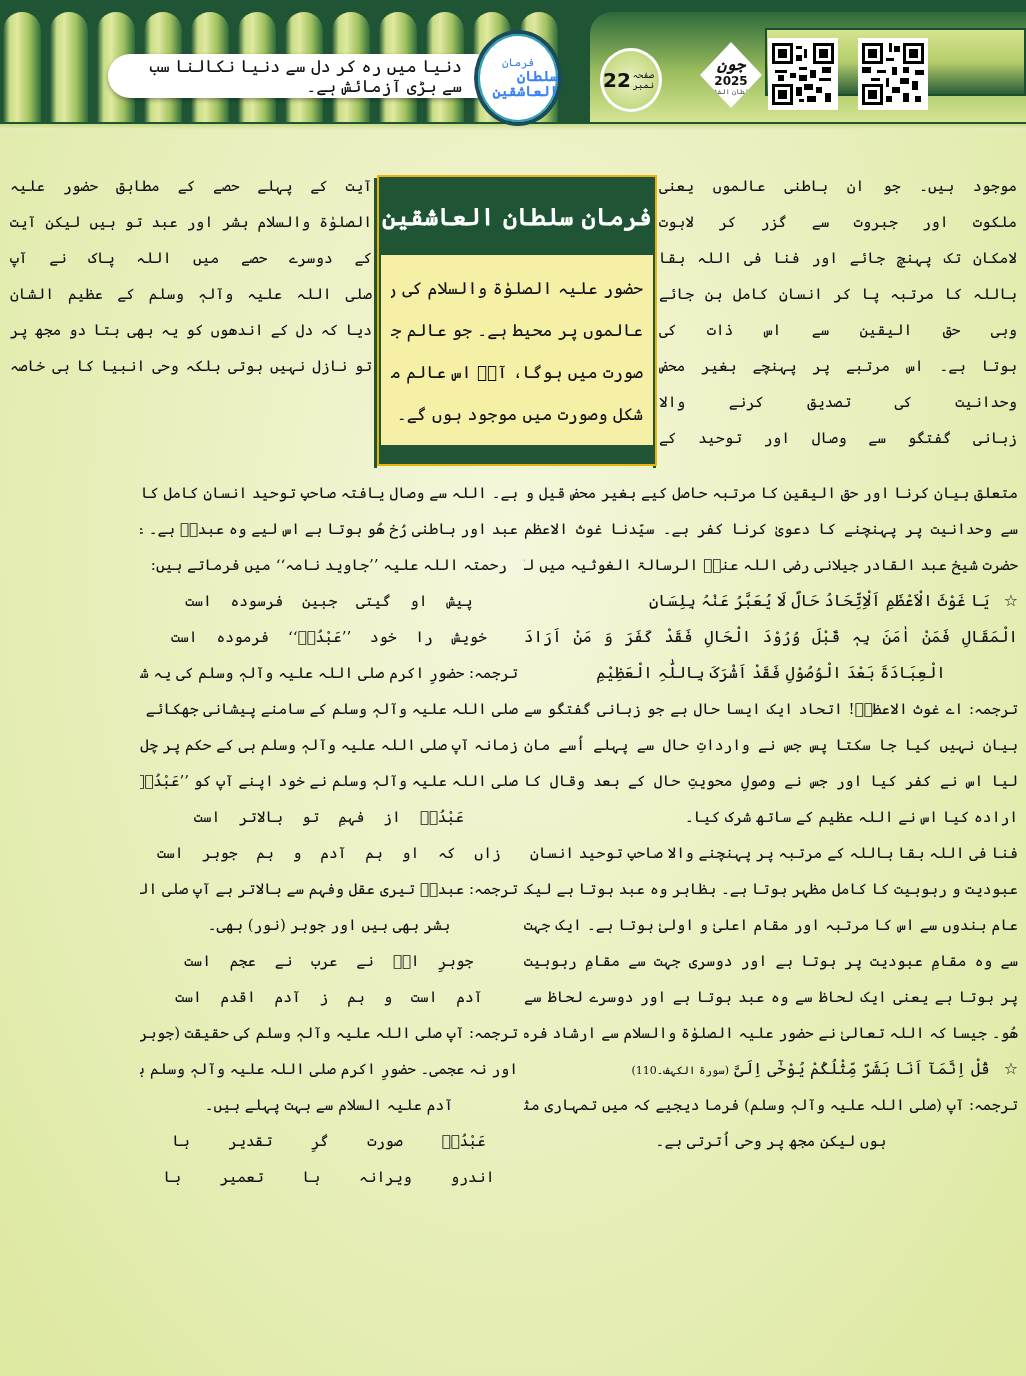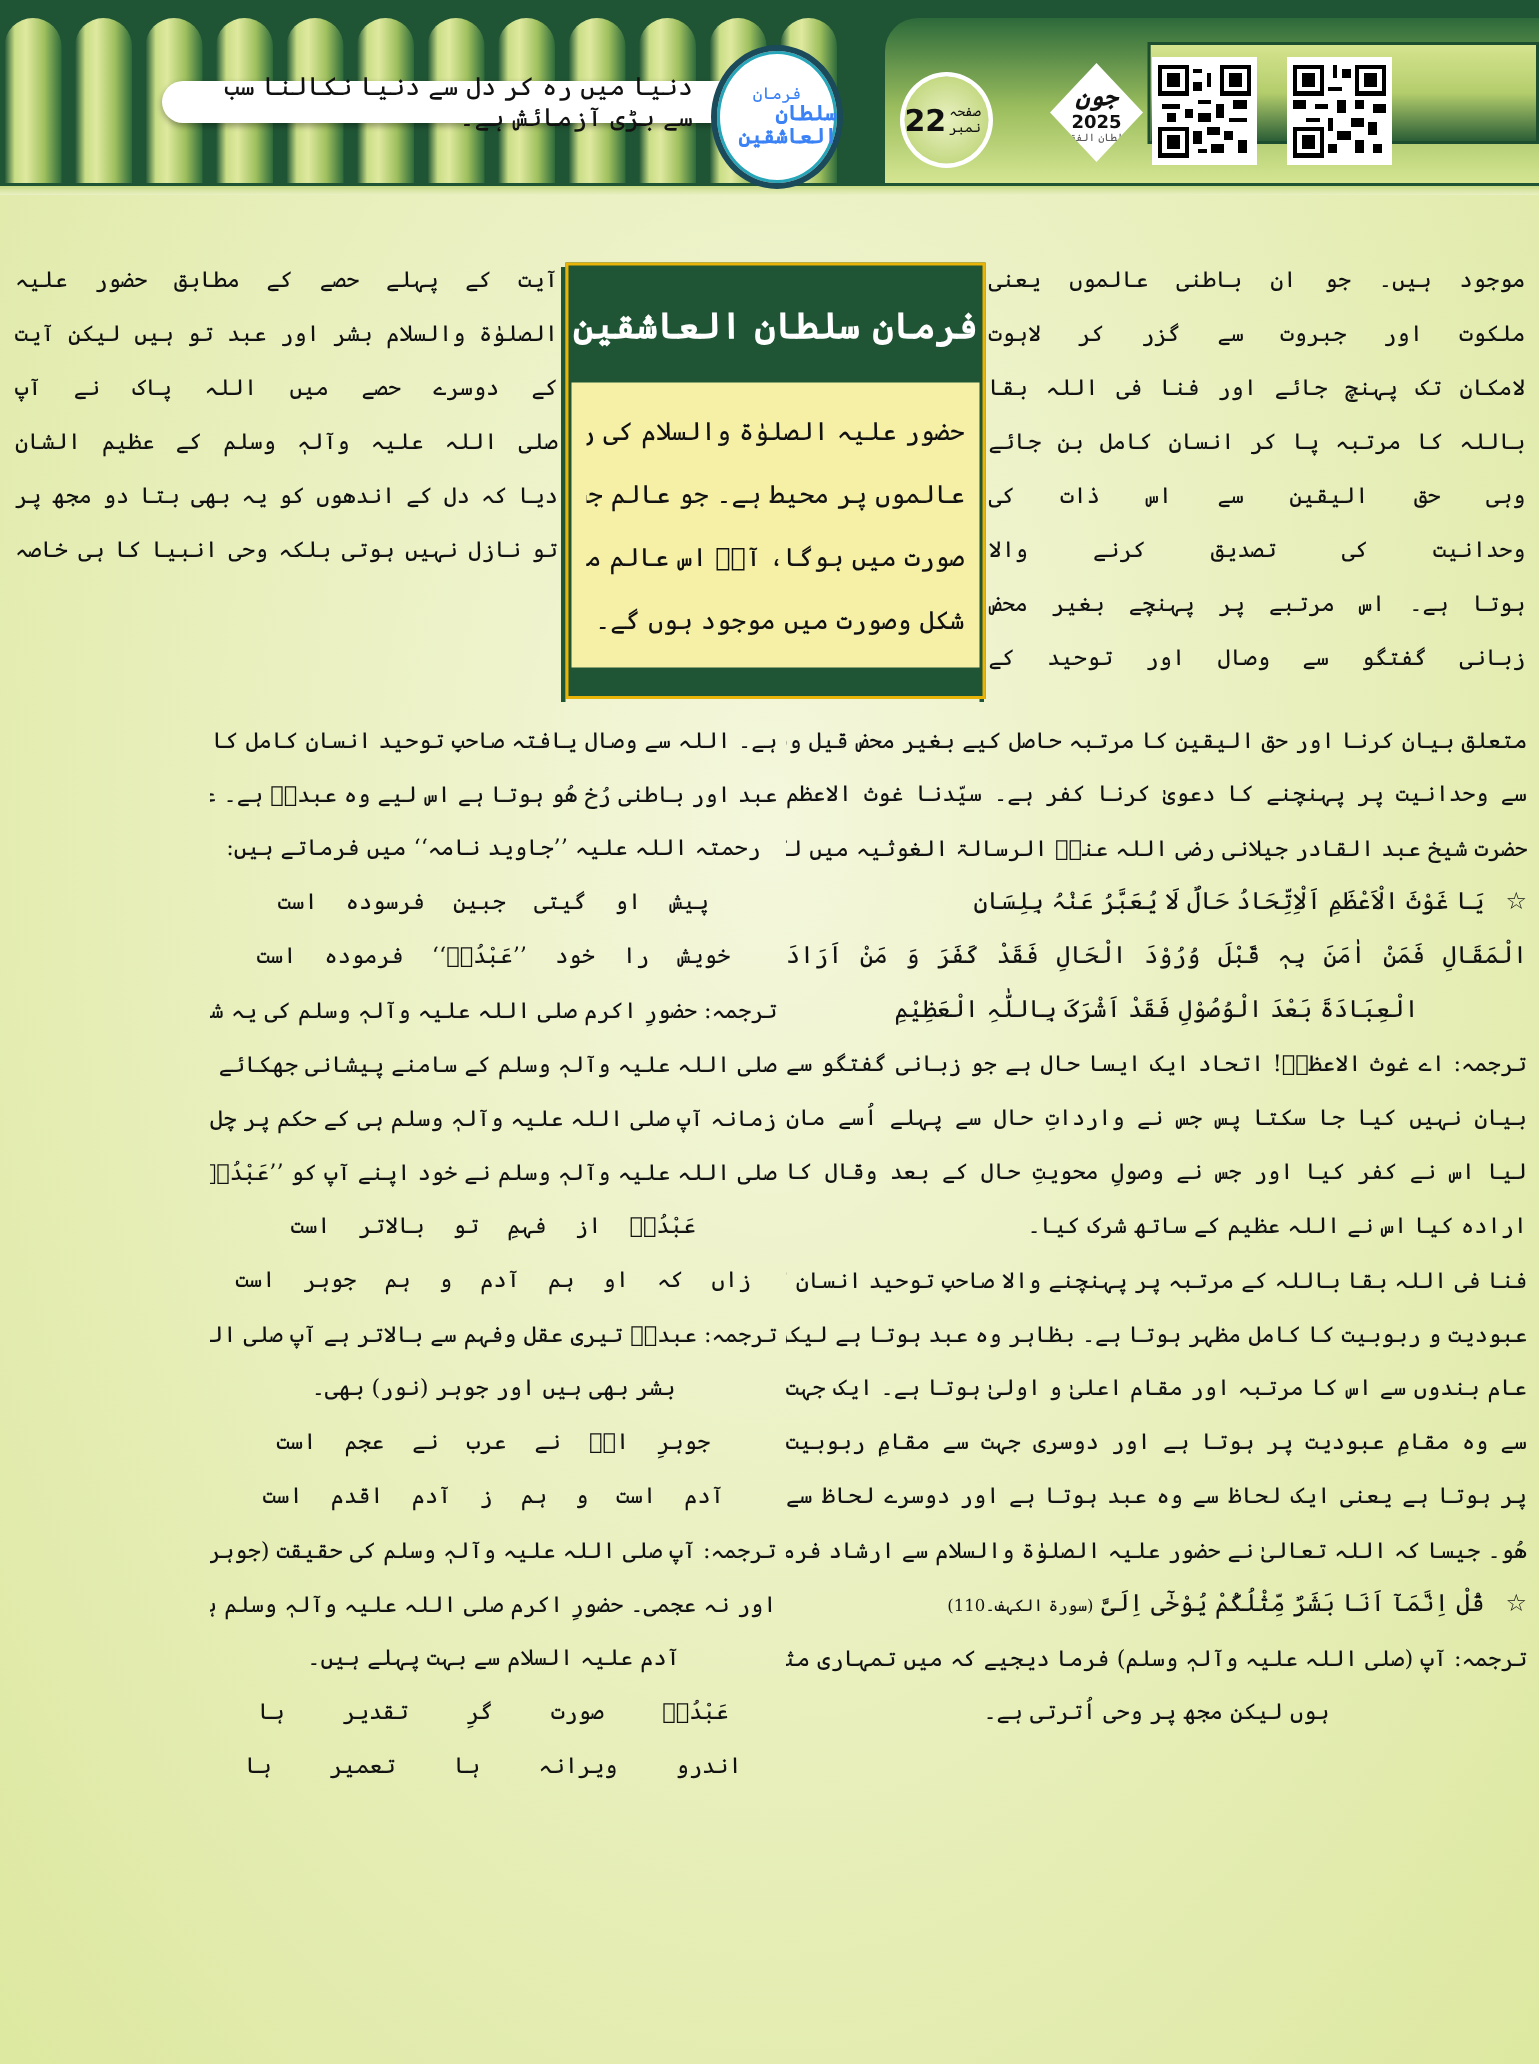--- a/index.html
+++ b/index.html
@@ -37,21 +37,21 @@
     background: linear-gradient(180deg, #d5e38e 0%, #b4cd6c 50%, #2b5e36 100%);
     border: 2px solid #1c4d2e;
   }
   .header-bottom {
     position: absolute; left: 0; top: 122px; width: 1026px; height: 8px;
     background: linear-gradient(180deg, #c9dc86, #e9f0c4);
     border-top: 2px solid #1f5534;
   }
 
   .quote-pill {
-    position: absolute; left: 108px; top: 54px; width: 390px; height: 28px;
+    position: absolute; left: 108px; top: 54px; width: 390px; height: 44px;
     background: #fff; border-radius: 22px;
     box-shadow: 0 2px 4px rgba(0,0,0,0.35);
     display: flex; align-items: center; justify-content: flex-end;
     padding-left: 24px; padding-right: 36px;
     font-family: "DejaVu Serif", serif; font-size: 17px; color: #111;
   }
   .badge-circle {
     position: absolute; left: 474px; top: 30px; width: 88px; height: 96px;
     border-radius: 50%; background: #fff;
     border: 4px solid #1b4a5a;
@@ -245,22 +245,22 @@
     <span>شکل وصورت میں موجود ہوں گے۔</span>
   </div>
 </div>
 
 <div class="col top-right-col">
   <span class="ln">موجود ہیں۔ جو ان باطنی عالموں یعنی</span>
   <span class="ln">ملکوت اور جبروت سے گزر کر لاہوت</span>
   <span class="ln">لامکان تک پہنچ جائے اور فنا فی اللہ بقا</span>
   <span class="ln">باللہ کا مرتبہ پا کر انسانِ کامل بن جائے</span>
   <span class="ln">وہی حق الیقین سے اس ذات کی</span>
+  <span class="ln">ہوتا ہے۔ اس مرتبے پر پہنچے بغیر محض</span>
   <span class="ln">وحدانیت کی تصدیق کرنے والا</span>
-  <span class="ln">ہوتا ہے۔ اس مرتبے پر پہنچے بغیر محض</span>
   <span class="ln">زبانی گفتگو سے وصال اور توحید کے</span>
 </div>
 
 <div class="col top-left-col">
   <span class="ln">آیت کے پہلے حصے کے مطابق حضور علیہ</span>
   <span class="ln">الصلوٰۃ والسلام بشر اور عبد تو ہیں لیکن آیت</span>
   <span class="ln">کے دوسرے حصے میں اللہ پاک نے آپ</span>
   <span class="ln">صلی اللہ علیہ وآلہٖ وسلم کے عظیم الشان</span>
   <span class="ln">دیا کہ دل کے اندھوں کو یہ بھی بتا دو مجھ پر</span>
   <span class="ln">تو نازل نہیں ہوتی بلکہ وحی انبیا کا ہی خاصہ</span>

